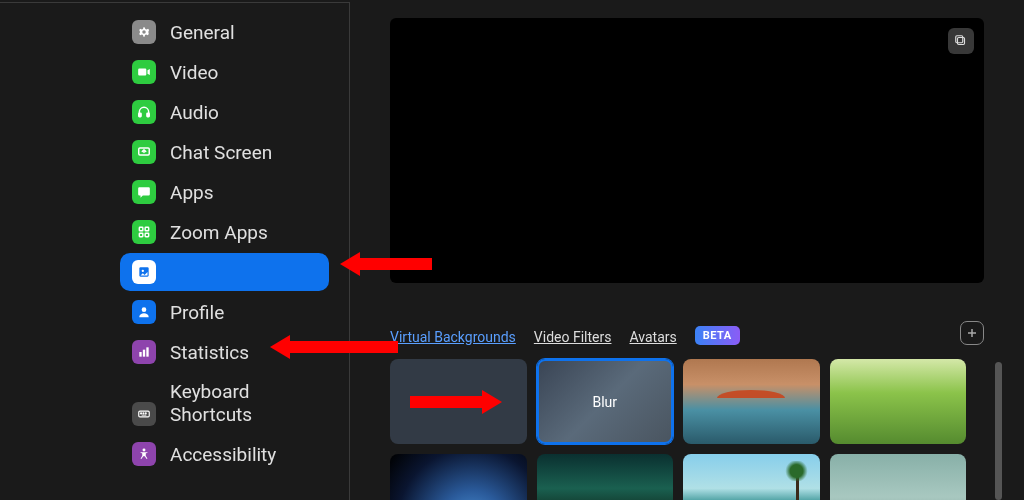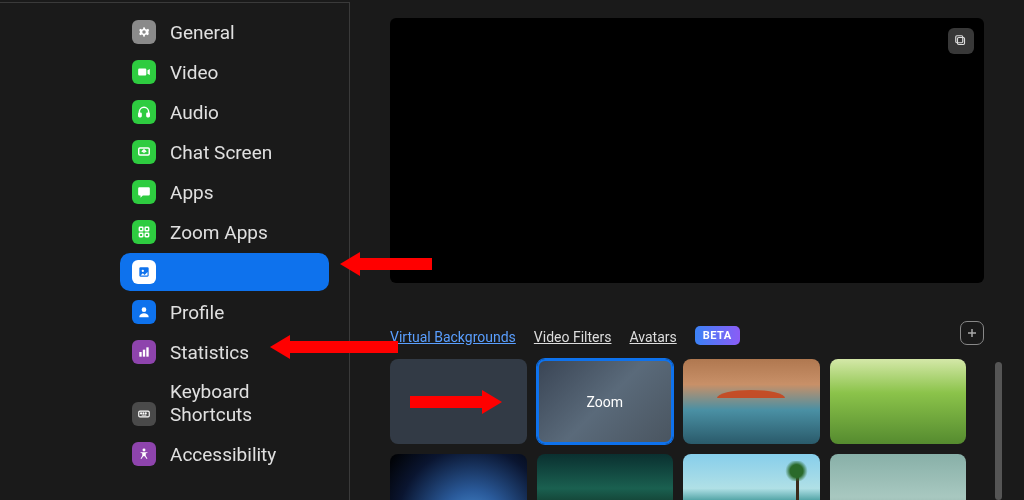--- a/index.html
+++ b/index.html
@@ -246,21 +246,21 @@
         <svg width="12" height="12" viewBox="0 0 24 24" stroke="#aaa" stroke-width="3">
             <line x1="12" y1="4" x2="12" y2="20"></line>
             <line x1="4" y1="12" x2="20" y2="12"></line>
           </svg>
       </div>
     </div>
 
     <div class="bg-grid">
       <div class="bg-item none"></div>
       <div class="bg-item blur">
-          <span>Zoom</span>
+          <span>Blur</span>
         </div>
       <div class="bg-item bridge"></div>
       <div class="bg-item grass"></div>
       <div class="bg-item earth"></div>
       <div class="bg-item aurora"></div>
       <div class="bg-item beach"></div>
       <div class="bg-item window"></div>
     </div>
 
     <div class="scrollbar"></div>

